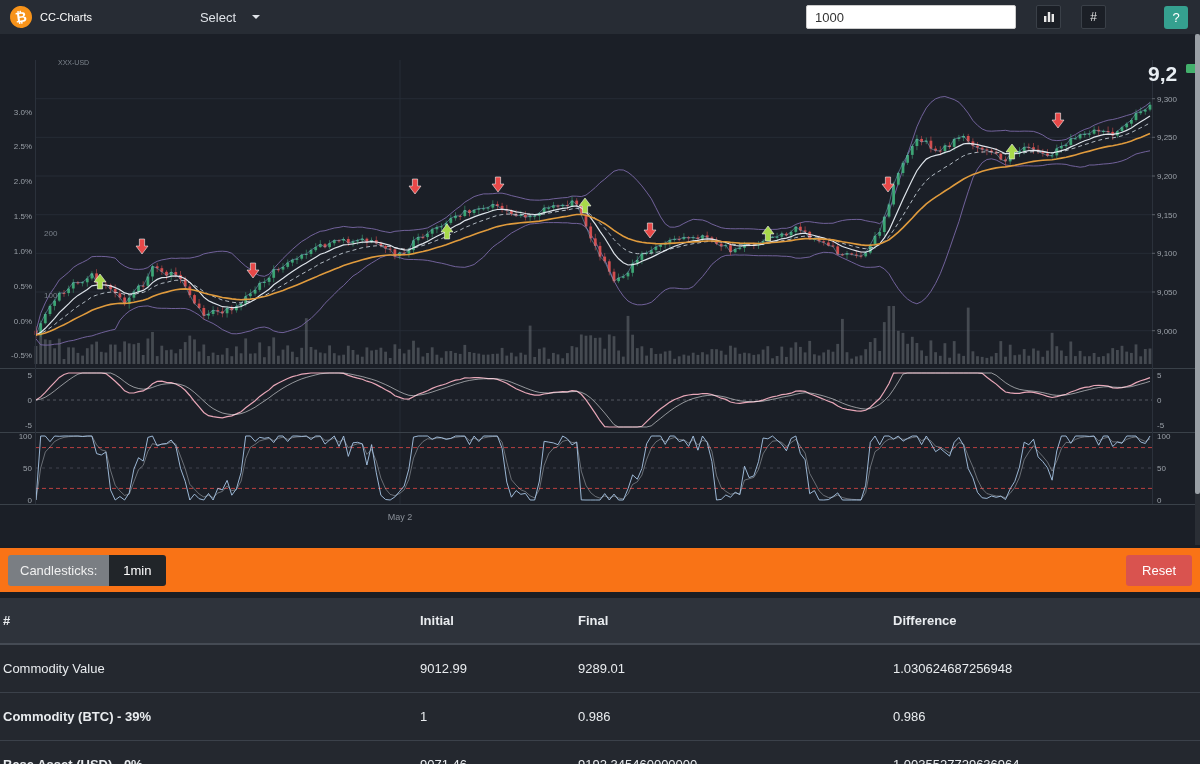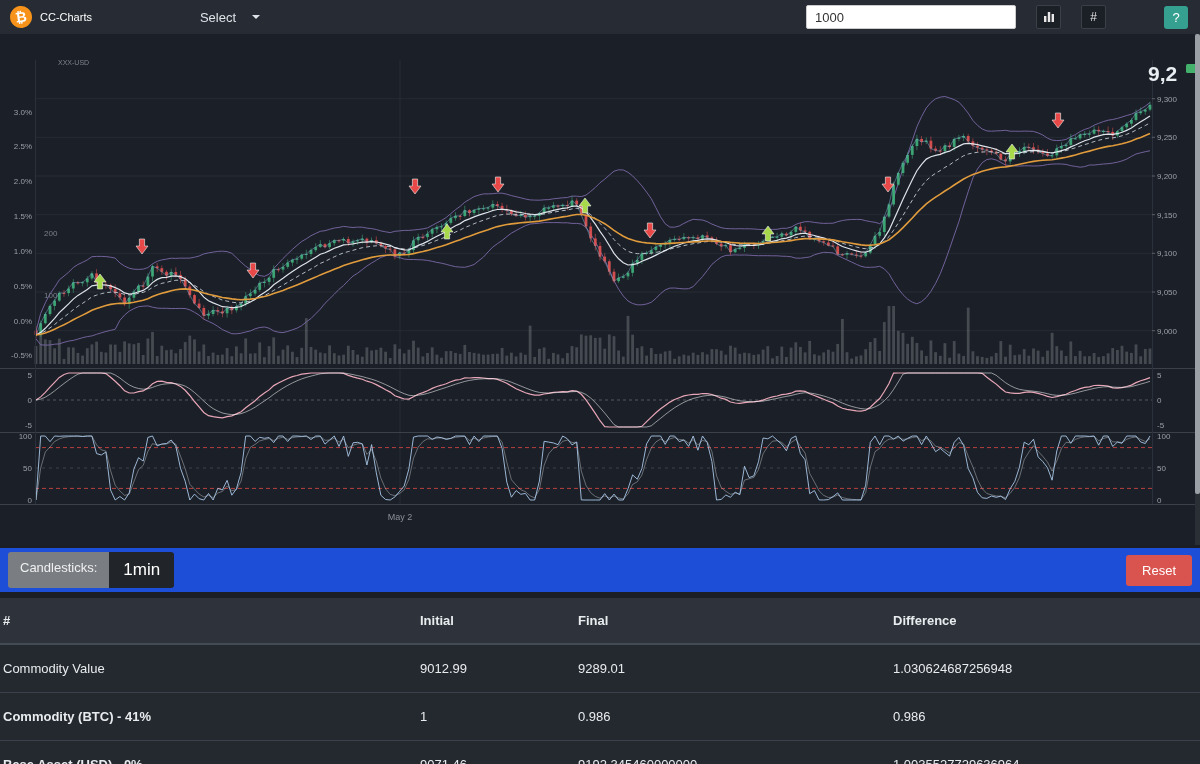--- a/index.html
+++ b/index.html
@@ -26,26 +26,26 @@
               cursor:pointer; padding:0; }
   .help-btn { background:#35a08f; color:#fff; border:none; margin-left:38px; width:24px; height:23px;
               border-radius:3px; font-size:13px; cursor:pointer; }
 
   
   .chart-section { position:absolute; top:34px; left:0; width:1200px; height:511px; background:#1c2028; }
   .scrollbar { position:absolute; top:34px; right:0; width:5px; height:511px; background:#2a2e35; z-index:8; }
   .scroll-thumb { width:5px; height:460px; background:#9aa0a6; border-radius:2px; }
 
   
-  .toolbar { position:absolute; top:548px; left:0; width:1200px; height:44px; background:#1d4ed8;
+  .toolbar { position:absolute; top:548px; left:0; width:1200px; height:44px; background:#f97316;
              display:flex; align-items:center; padding:2px 8px; box-sizing:border-box; }
   .btn-group { display:flex; }
   .candle-label { background:#7a7e83; color:#f0f0f0; font-size:13px; padding:8px 12px;
                   border-radius:3px 0 0 3px; }
-  .interval-btn { background:#212529; color:#fff; font-size:17px; padding:8px 14px;
+  .interval-btn { background:#212529; color:#fff; font-size:13px; padding:8px 14px;
                   border-radius:0 3px 3px 0; border:none; cursor:pointer;
                   font-family:"Liberation Sans",sans-serif; }
   .reset-btn { margin-left:auto; background:#d9534f; color:#fff; border:none; font-size:13px;
                padding:8px 16px; border-radius:3px; cursor:pointer;
                font-family:"Liberation Sans",sans-serif;text-align:right; }
 
   
   .table-section { position:absolute; top:598px; left:0; width:1200px; bottom:0; overflow:hidden; }
   table { width:100%; border-collapse:collapse; font-size:13px; color:#e9ecef; table-layout:fixed; }
   thead th { text-align:left; font-weight:bold; background:#2e333b; padding:15px 8px;
@@ -913,21 +913,21 @@
       </tr>
     </thead>
     <tbody id="table-body">
         <tr>
           <td style="font-weight: normal;">Commodity Value</td>
           <td>9012.99</td>
           <td>9289.01</td>
           <td>1.030624687256948</td>
         </tr>
         <tr>
-          <td style="font-weight: bold;">Commodity (BTC) - 41%</td>
+          <td style="font-weight: bold;">Commodity (BTC) - 39%</td>
           <td>1</td>
           <td>0.986</td>
           <td>0.986</td>
         </tr>
         <tr>
           <td style="font-weight: bold;">Base Asset (USD) - 0%</td>
           <td>9071.46</td>
           <td>9192.345460000000</td>
           <td>1.0035527729636964</td>
         </tr>

